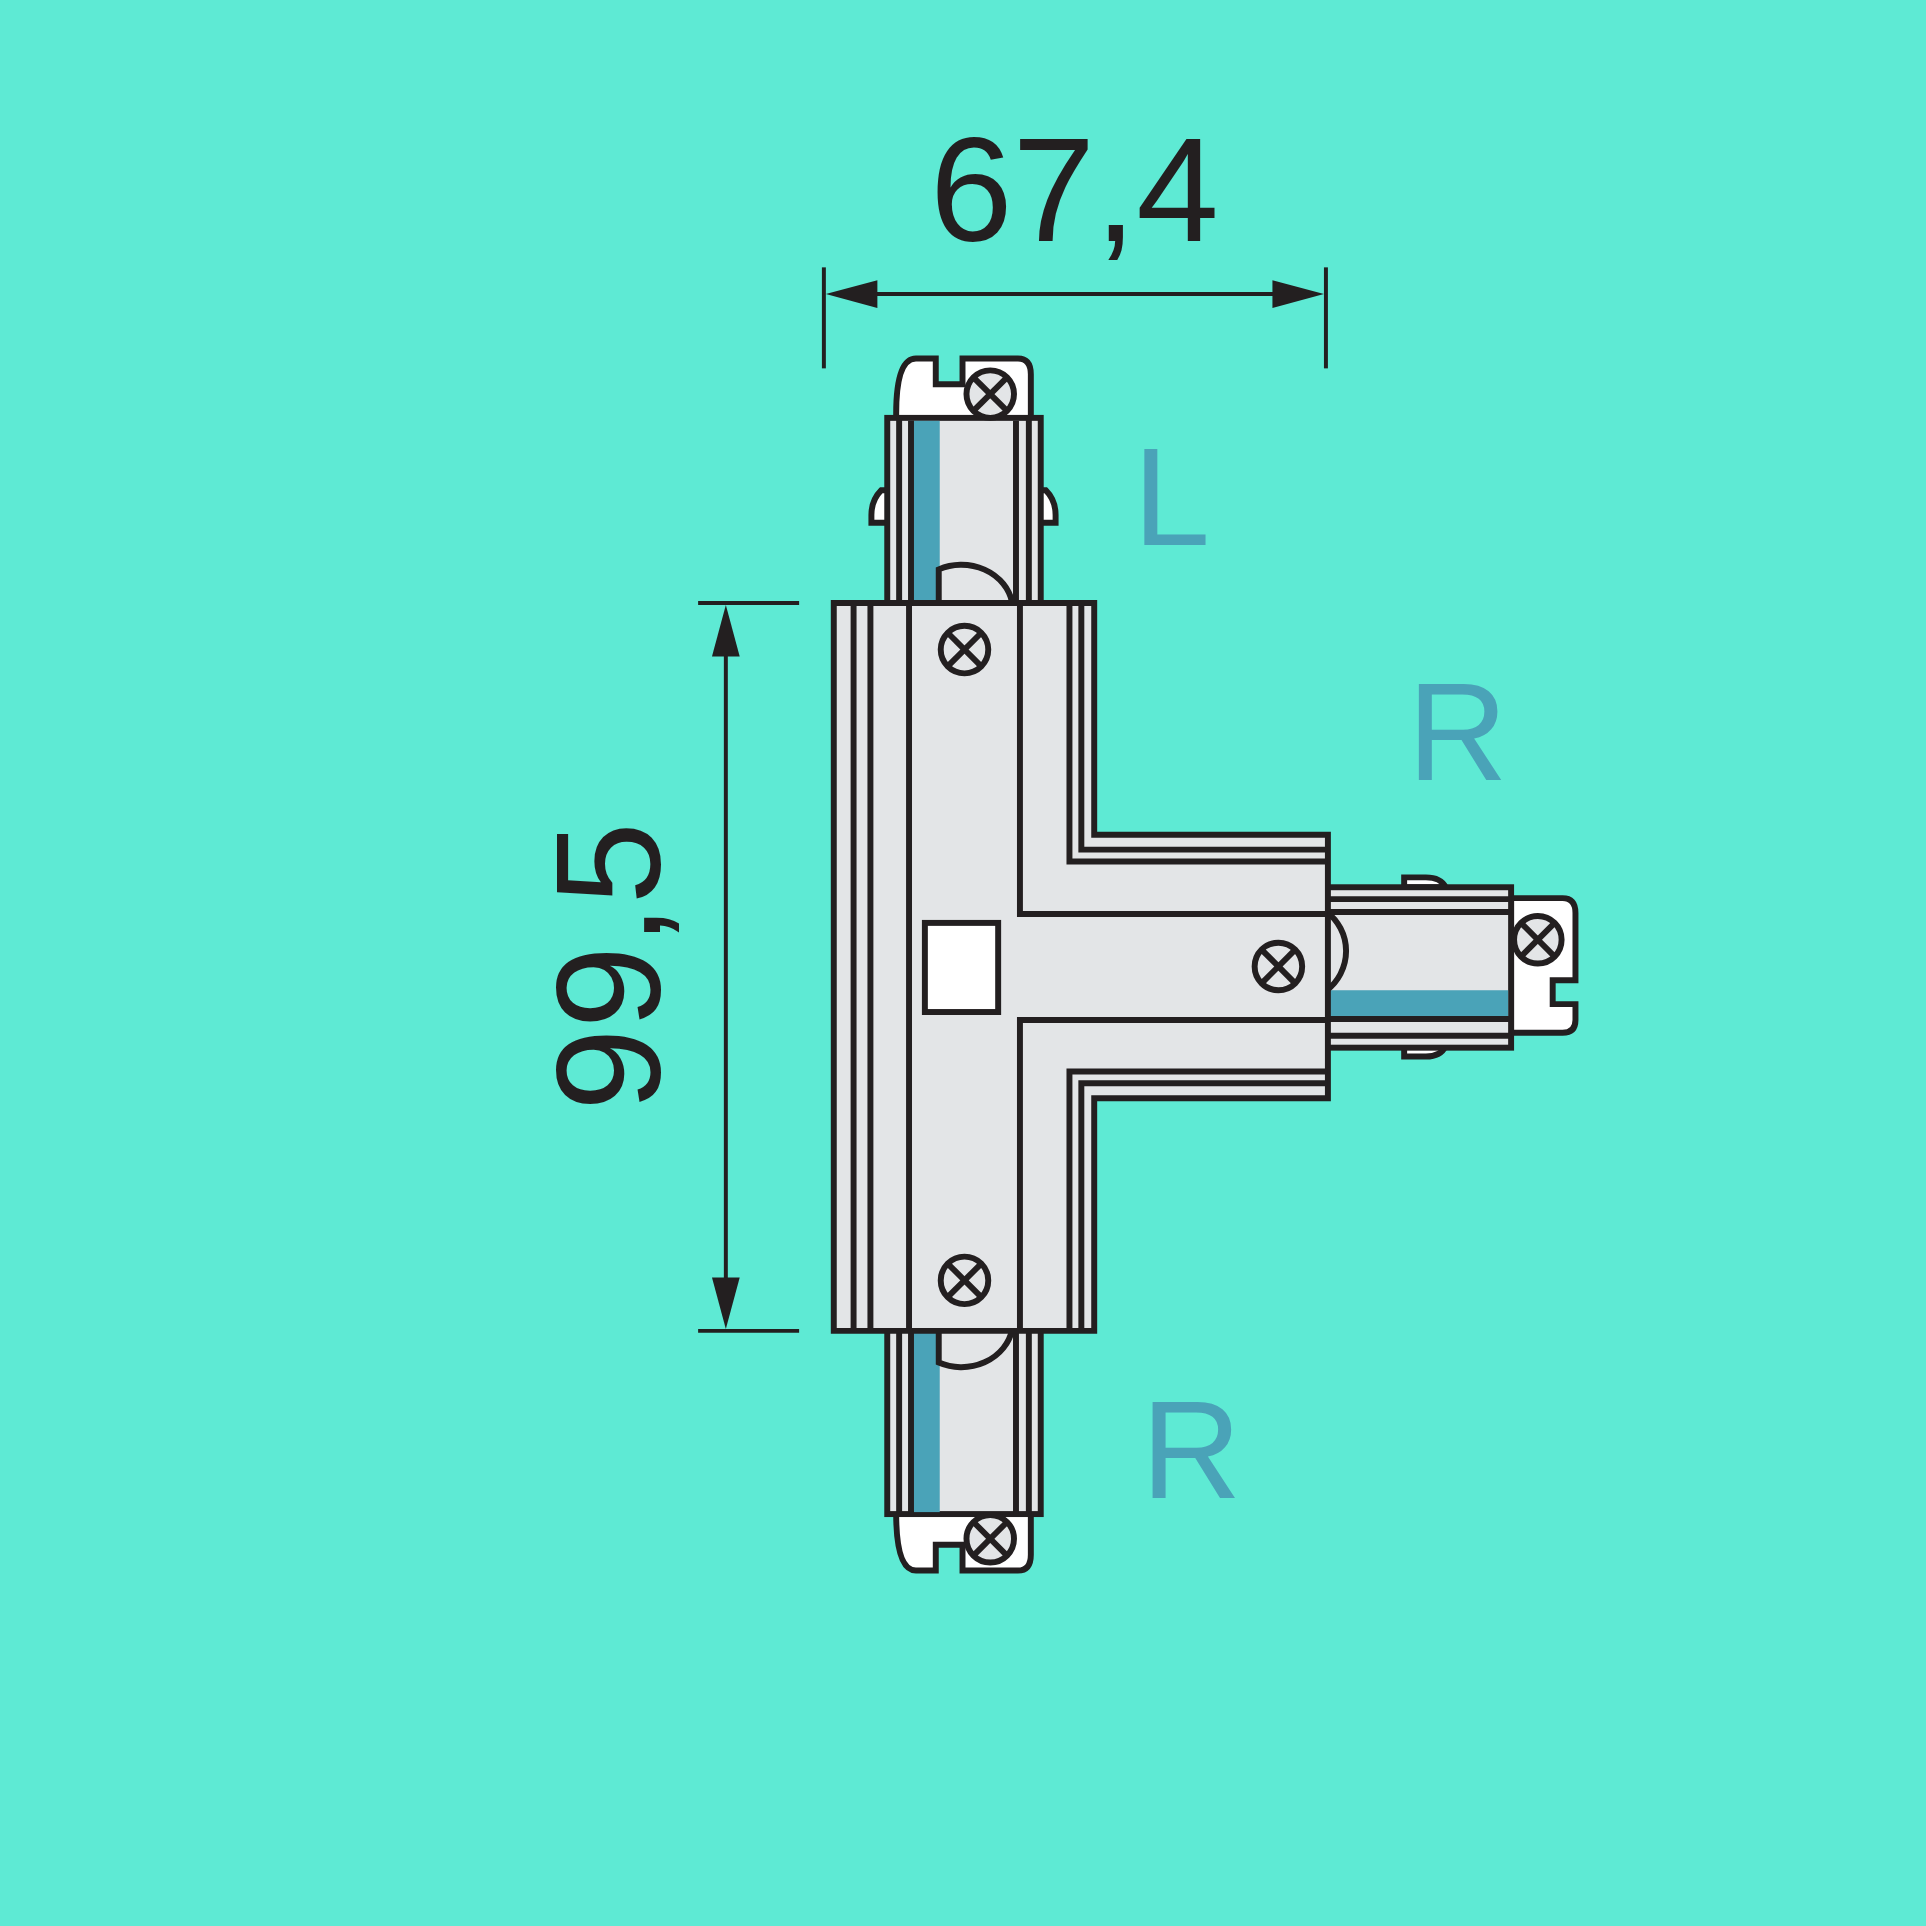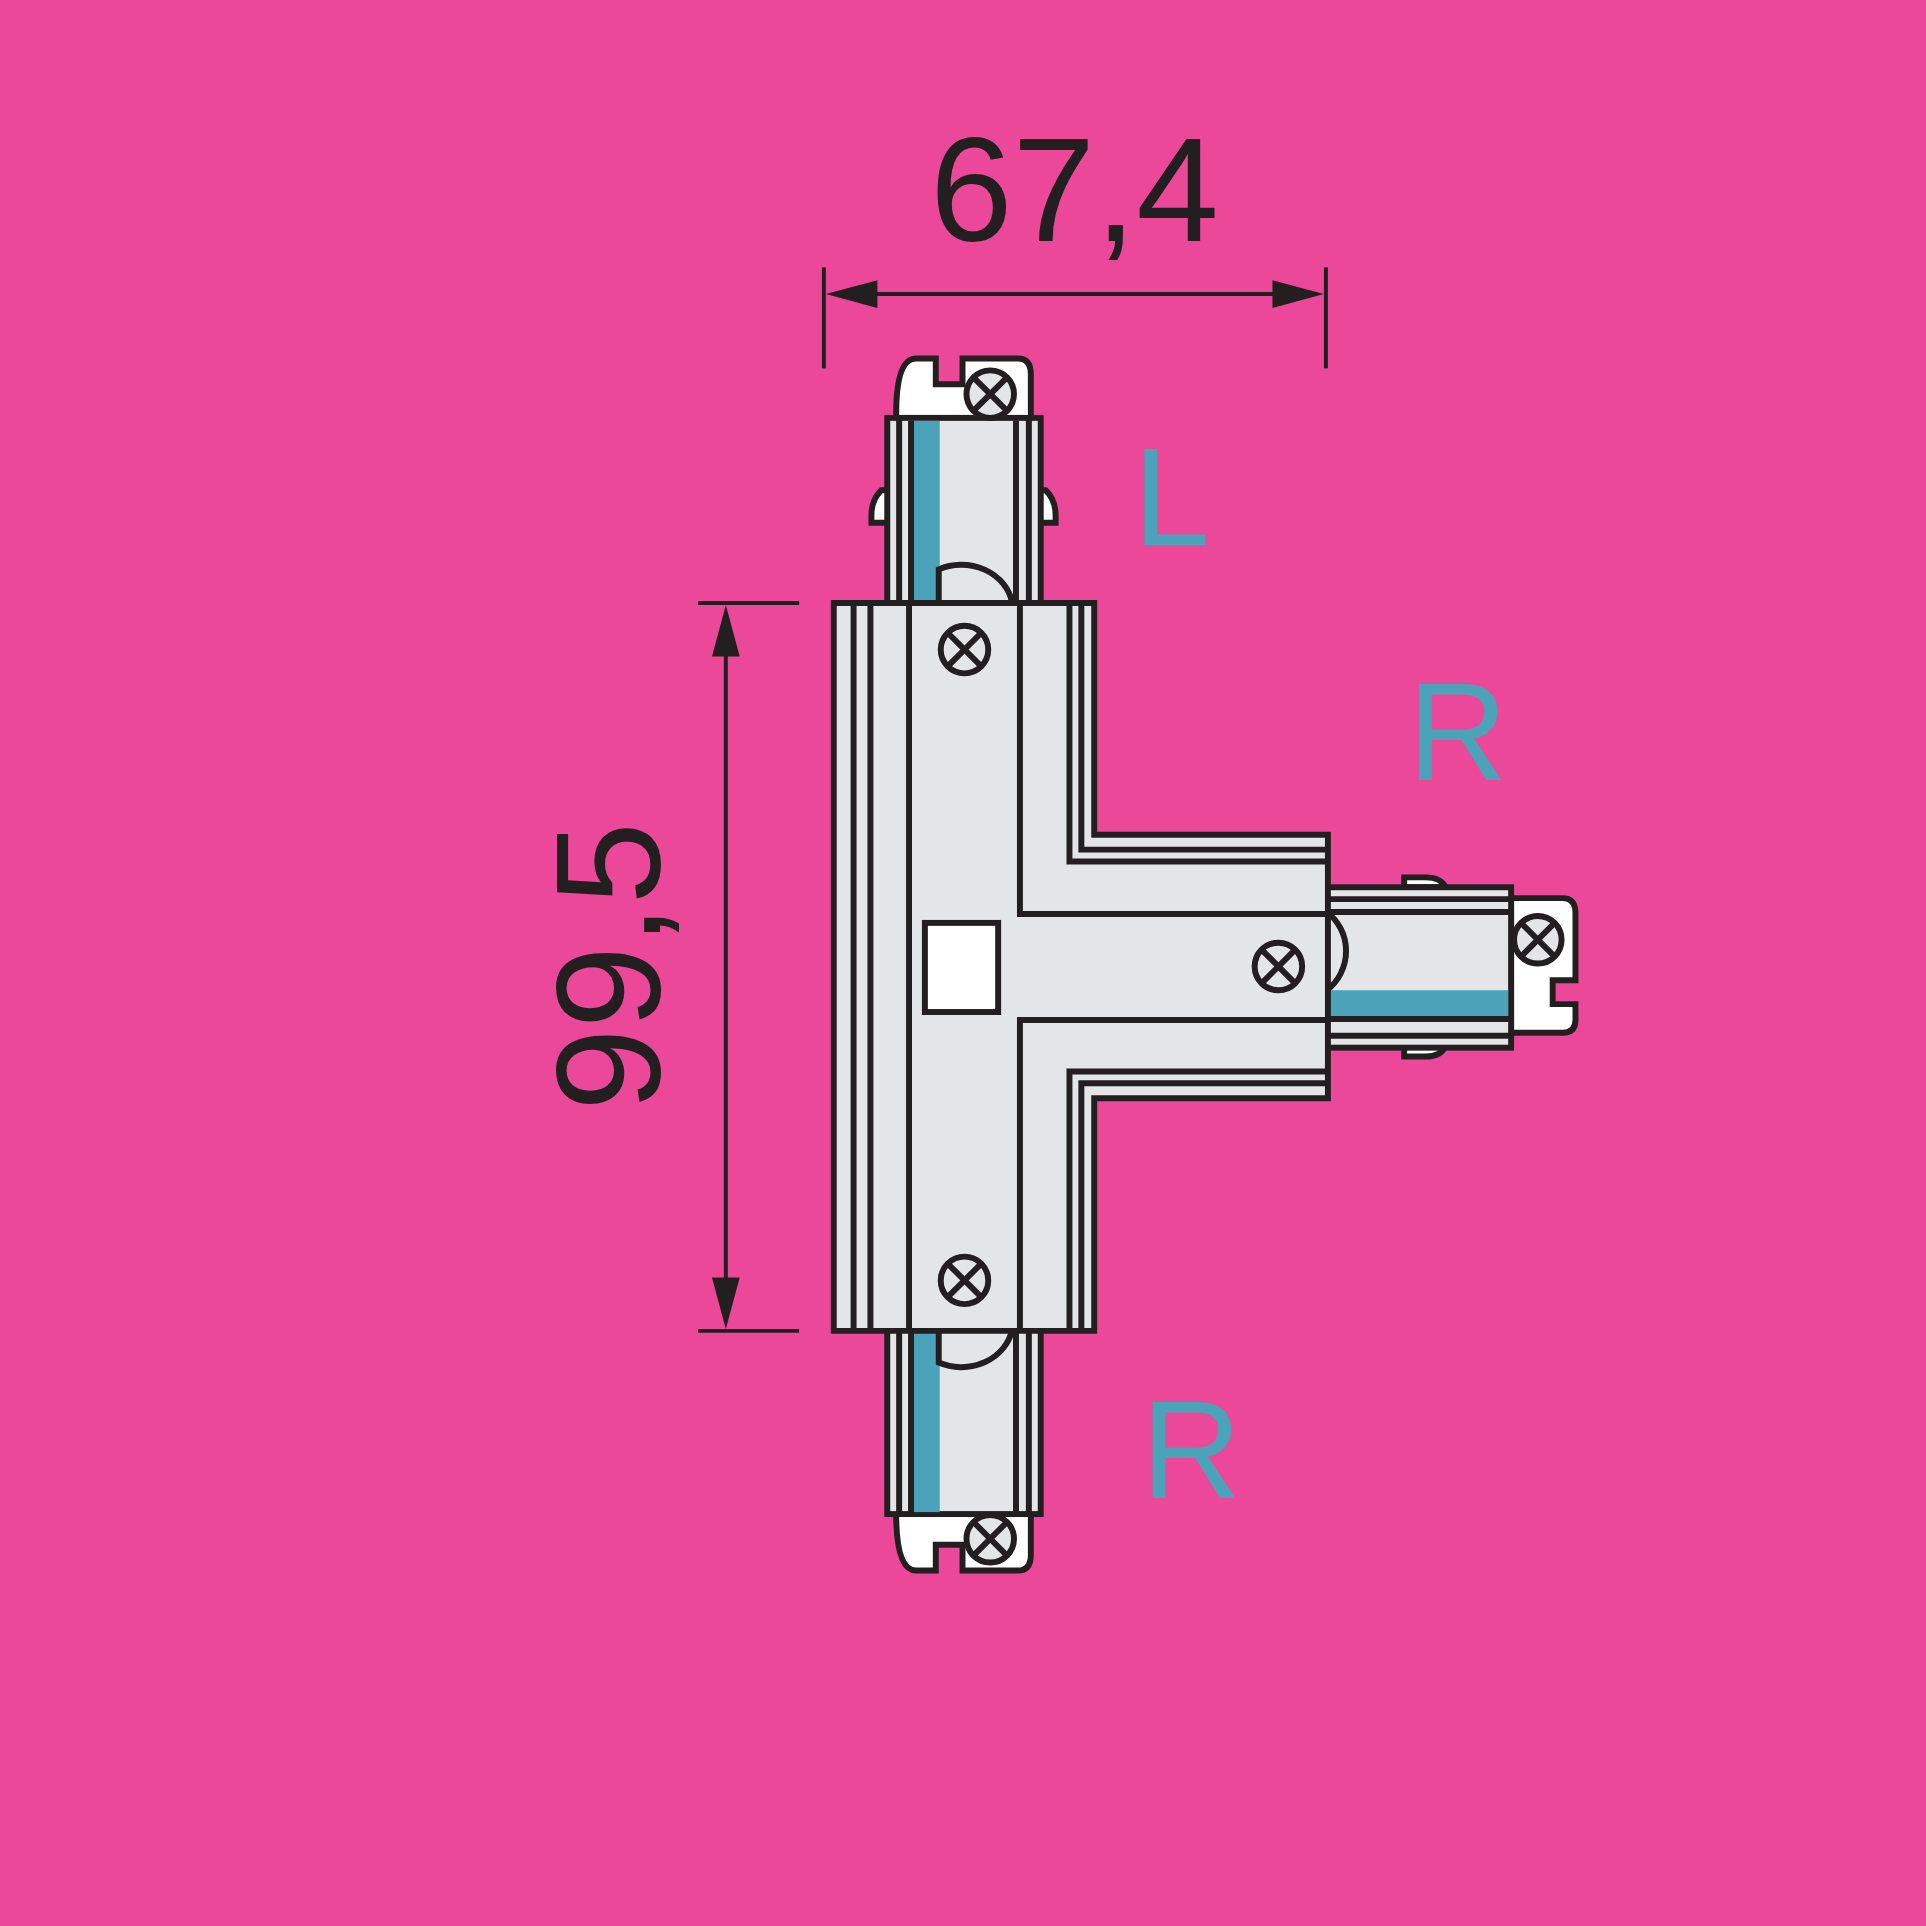--- a/index.html
+++ b/index.html
@@ -1,16 +1,16 @@
 <!DOCTYPE html>
 <html><head>
 <meta charset="utf-8">
 <style>
 html,body{margin:0;padding:0;background:#fff;}
-#root{position:relative;width:1927px;height:1927px;background:#ec4899;}
+#root{position:relative;width:1927px;height:1927px;background:#5eead4;}
 svg{position:absolute;left:0;top:0;}
 .lbl{font-family:"Liberation Sans",sans-serif;}
 </style>
 </head>
 <body>
 
 <div id="root">
 <svg width="1927" height="1927" viewBox="0 0 1946 1946">
  <defs>
   <g id="screw">

